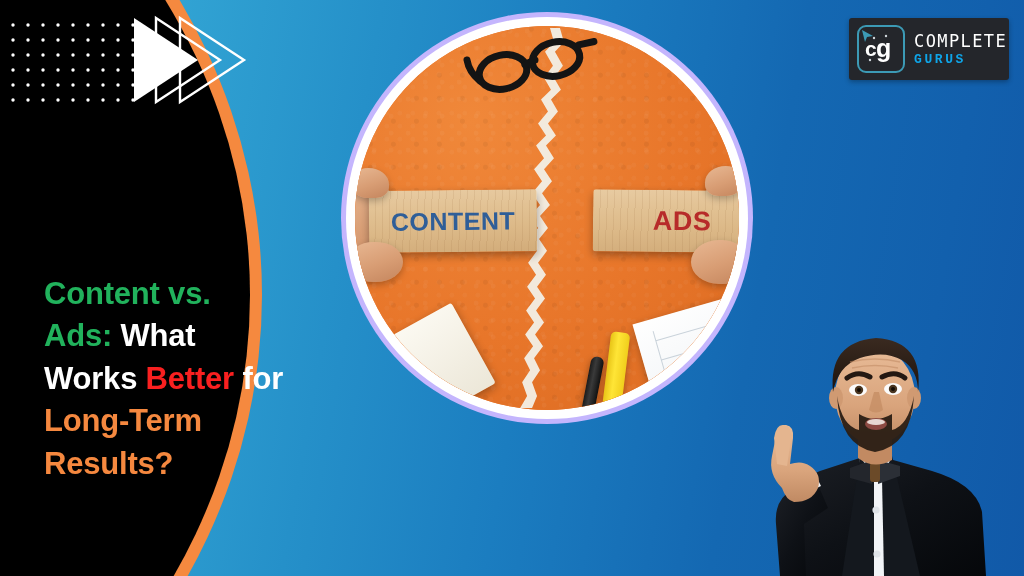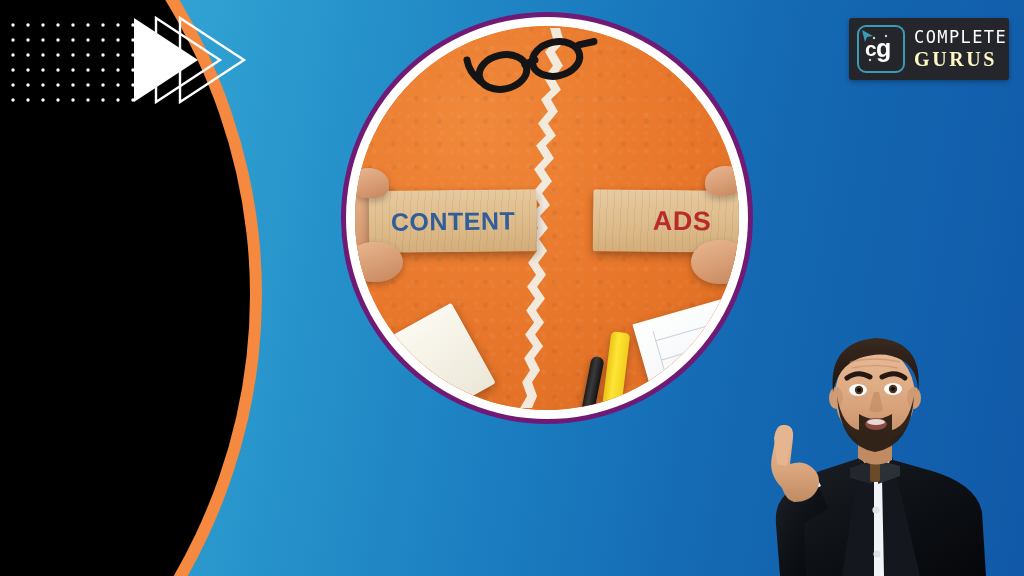--- a/index.html
+++ b/index.html
@@ -73,21 +73,21 @@
   }
   .headline span { white-space: normal; }
 
   
   .photo-circle {
     position: absolute;
     left: 341px; top: 12px;
     width: 412px; height: 412px;
     border-radius: 50%;
     z-index: 9;
-    background: #701a75;       
+    background: #c4b5fd;       
     padding: 5px;
     box-sizing: border-box;
   }
   .photo-circle-inner {
     position: relative;
     width: 100%; height: 100%;
     border-radius: 50%;
     background: #ffffff;        
     padding: 9px;
     box-sizing: border-box;
@@ -235,23 +235,23 @@
     position: relative;
     flex: 0 0 auto;
   }
   .logo-text { margin-left: 9px; line-height: 1; }
   .logo-line1 {
     font-size: 17px; font-weight: normal; color: #ffffff;
     letter-spacing: 1.4px;
     font-family: "DejaVu Sans Mono", monospace;
   }
   .logo-line2 {
-    font-size: 20px; font-weight: bold; color: #fef9c3;
+    font-size: 13px; font-weight: bold; color: #0ea5e9;
     letter-spacing: 2.6px; margin-top: 3px;
-    font-family: Liberation Serif, serif;
+    font-family: Liberation Mono, monospace;
   }
 </style>
 </head>
 <body>
 
 <div class="canvas">
 
   <div class="bg-blue"></div>
   <div class="bg-orange-band"></div>
   <div class="bg-black-swoosh top"></div>
@@ -318,20 +318,23 @@
   </div>
 
   <div class="arrows">
     <svg width="120" height="96" viewBox="0 0 120 96" aria-hidden="true">
       <polygon points="4,6 68,48 4,90" fill="#ffffff"></polygon>
       <polygon points="26,6 90,48 26,90" fill="none" stroke="#ffffff" stroke-width="2.4"></polygon>
       <polygon points="50,6 114,48 50,90" fill="none" stroke="#ffffff" stroke-width="2.4"></polygon>
     </svg>
   </div>
 
+  <h1 class="headline">
+    <span style="color:#21b25c">Content vs. Ads:</span><span style="color:#ffffff"> What Works </span><span style="color:#f92020">Better</span><span style="color:#ffffff"> for </span><span style="color:#f5883f">Long-Term Results?</span>
+  </h1>
 
   <div class="photo-circle">
     <div class="photo-circle-inner">
       <div class="photo">
         <div class="desk"></div>
 
         <svg class="crack" viewBox="0 0 386 386" aria-hidden="true">
           <path d="M196,2 L200,16 L191,26 L199,40 L190,52 L197,64 L187,74 L194,86
                    L184,98 L192,110 L182,120 L190,133 L180,144 L188,156 L178,168
                    L186,180 L176,191 L184,203 L175,214 L183,226 L174,238 L182,250

